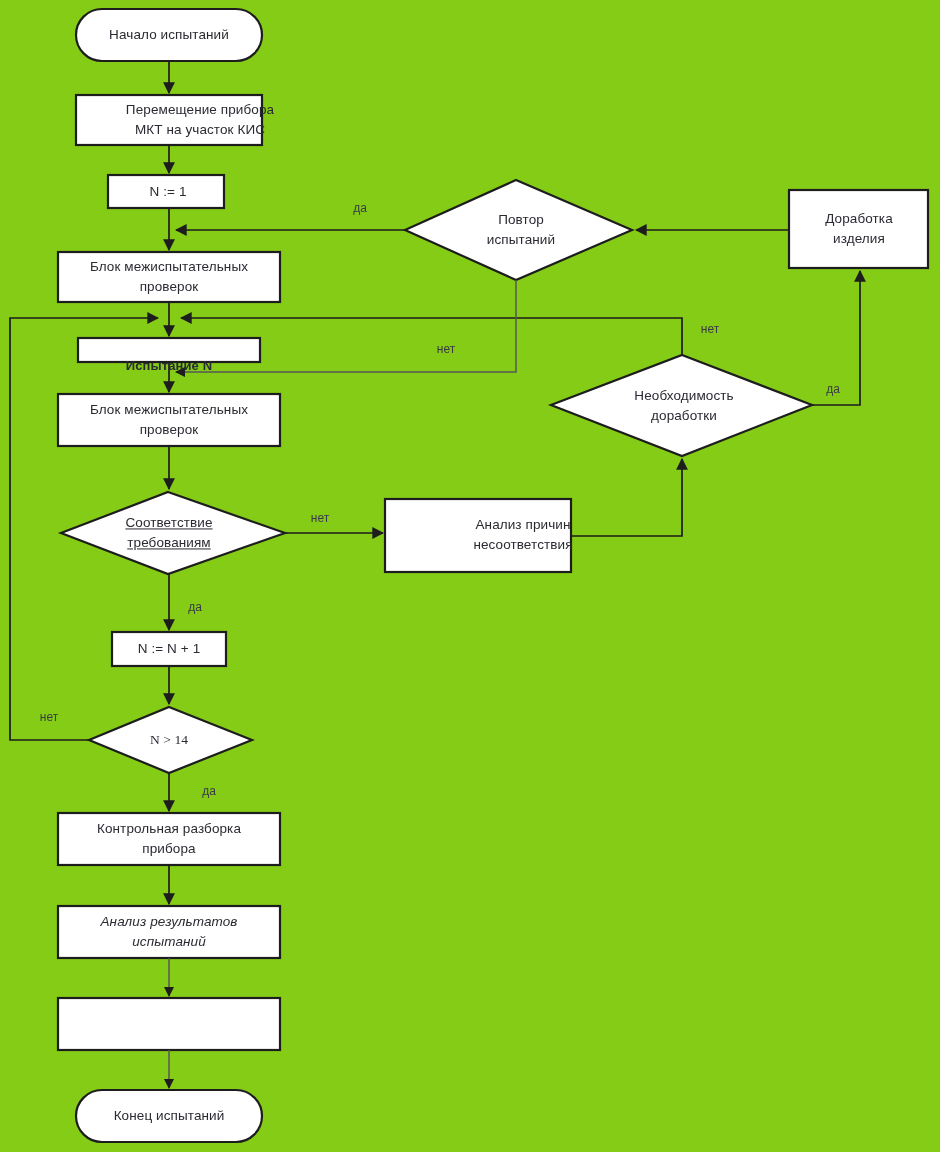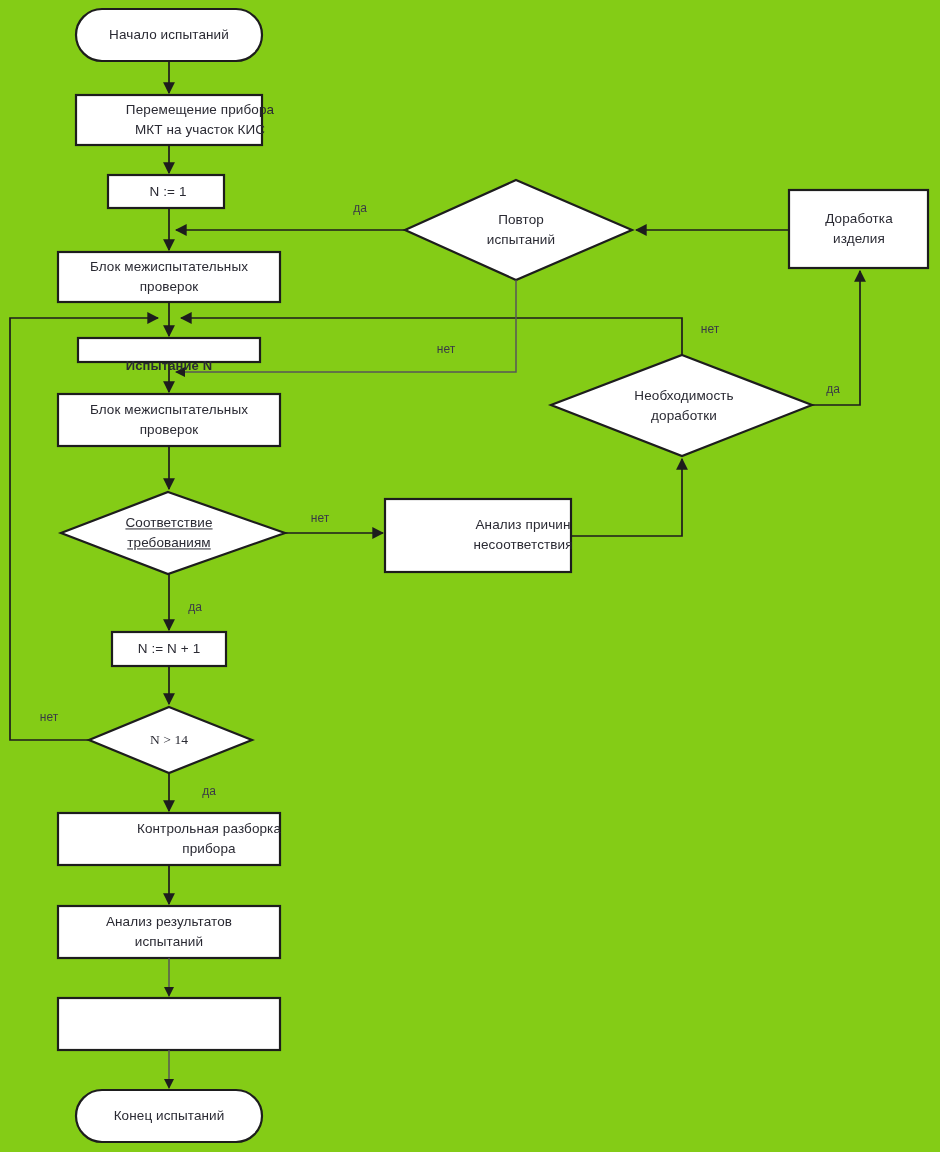--- a/index.html
+++ b/index.html
@@ -167,24 +167,24 @@
   <div class="node-label" style="left:169px; top:420px;">Блок межиспытательных
 проверок</div>
 
   <div class="node-label" style="left:169px; top:533px;text-decoration:underline;">Соответствие
 требованиям</div>
 
   <div class="node-label" style="left:169px; top:649px;">N := N + 1</div>
 
   <div class="node-label" style="left:169px; top:740px;font-family:Liberation Serif, serif;">N &gt; 14</div>
 
-  <div class="node-label" style="left:169px; top:839px;margin-left:40px;">Контрольная разборка
+  <div class="node-label" style="left:169px; top:839px;">Контрольная разборка
 прибора</div>
 
-  <div class="node-label" style="left:169px; top:932px;">Анализ результатов
+  <div class="node-label" style="left:169px; top:932px;font-style:italic;">Анализ результатов
 испытаний</div>
 
 
   <div class="node-label" style="left:169px; top:1116px;">Конец испытаний</div>
 
   <div class="node-label" style="left:521px; top:230px;">Повтор
 испытаний</div>
 
   <div class="node-label" style="left:859px; top:229px;">Доработка
 изделия</div>

